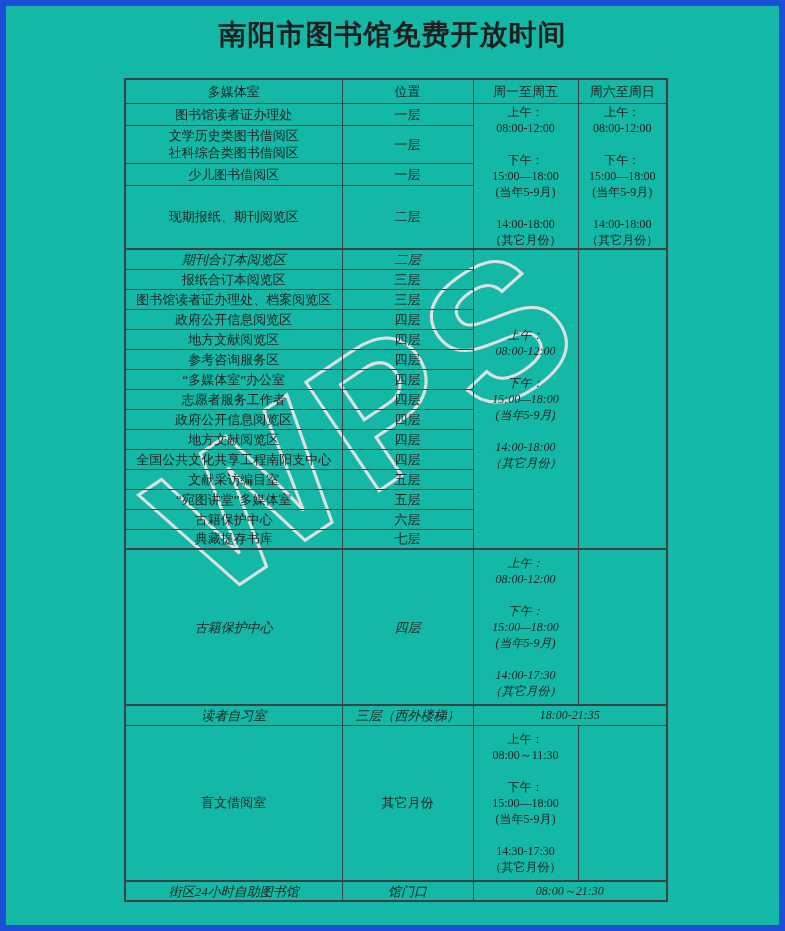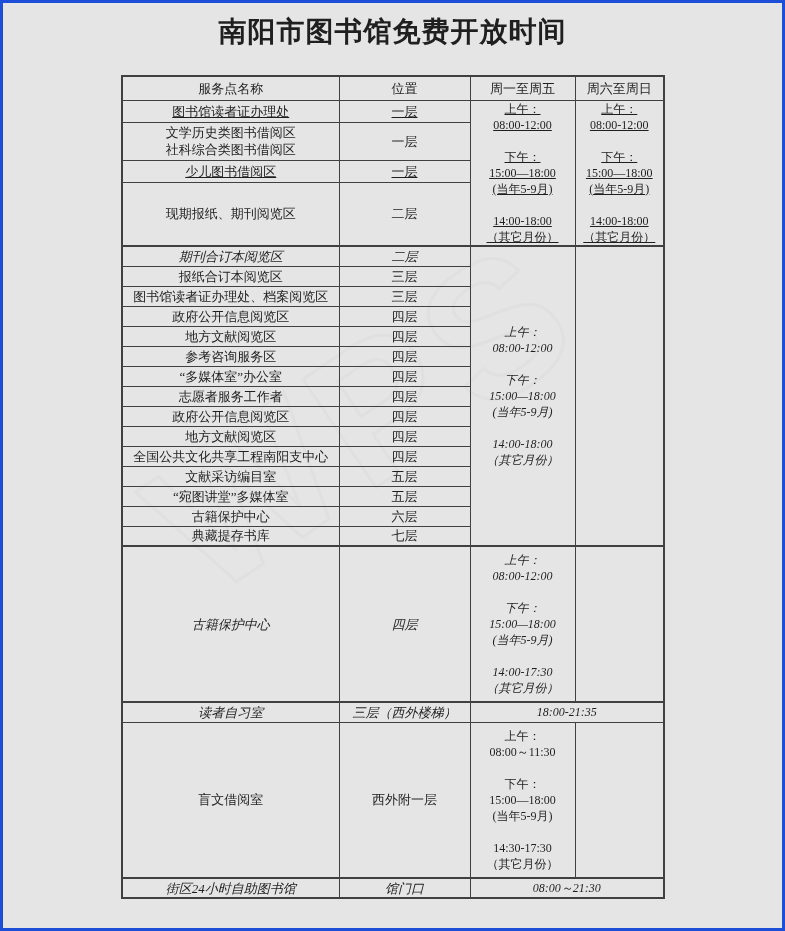--- a/index.html
+++ b/index.html
@@ -1,21 +1,21 @@
 <!DOCTYPE html>
 <html><head>
 <meta charset="utf-8">
 <style>
   html,body{margin:0;padding:0;background:#ffffff;}
   .page{
     position:relative;
     width:785px;height:931px;
     box-sizing:border-box;
-    background:#e5e5e5;
-    border:3px solid #1d4ed8;
+    background:#14b8a6;
+    border:6px solid #1d4ed8;
     overflow:hidden;
     font-family:"Liberation Serif","DejaVu Serif",serif;
     color:#1f1f1f;
   }
   .title{
     position:absolute;top:10px;left:0;width:100%;
     text-align:center;
     font-size:28px;font-weight:bold;letter-spacing:1px;
     z-index:2;
   }
@@ -39,21 +39,21 @@
     padding:0 2px;
     white-space:pre-line;
     overflow:hidden;
     font-weight:normal;
     line-height:17px;
   }
   .doc-table td.time{
     font-size:12px;line-height:16px;margin-left:16px;
   }
   tr.h24{height:24px;}
-  tr.h22{height:22px;text-decoration:underline;}
+  tr.h22{height:22px;}
   tr.h38{height:38px;}
   tr.h64{height:64px;}
   tr.h20{height:20px;}
   tr.h156{height:156px;}
   tr.sect td{border-top-width:2px;font-style:italic;}
   .note{
     position:absolute;left:119px;top:896px;z-index:2;
     font-size:13px;letter-spacing:0.5px;
   }
 </style>
@@ -70,21 +70,21 @@
 
   <table class="doc-table">
     <colgroup>
       <col style="width:217px">
         <col style="width:131px">
         <col style="width:105px">
         <col style="width:89px">
     </colgroup>
     <thead>
       <tr class="h24">
-        <th>服务点名称</th>
+        <th>多媒体室</th>
         <th>位置</th>
         <th>周一至周五</th>
         <th>周六至周日</th>
       </tr>
     </thead>
     <tbody>
       <tr class="h22">
         <td>图书馆读者证办理处</td>
         <td>一层</td>
         <td class="time" rowspan="4">上午：
@@ -207,21 +207,21 @@
       </tr>
 
       <tr class="h20 sect">
         <td>读者自习室</td>
         <td>三层（西外楼梯）</td>
         <td class="time" colspan="2">18:00-21:35</td>
       </tr>
 
       <tr class="h156">
         <td>盲文借阅室</td>
-        <td>西外附一层</td>
+        <td>其它月份</td>
         <td class="time">上午：
 08:00～11:30
 
 下午：
 15:00—18:00
 (当年5-9月)
 
 14:30-17:30
 （其它月份）</td>
         <td class="time"></td>

